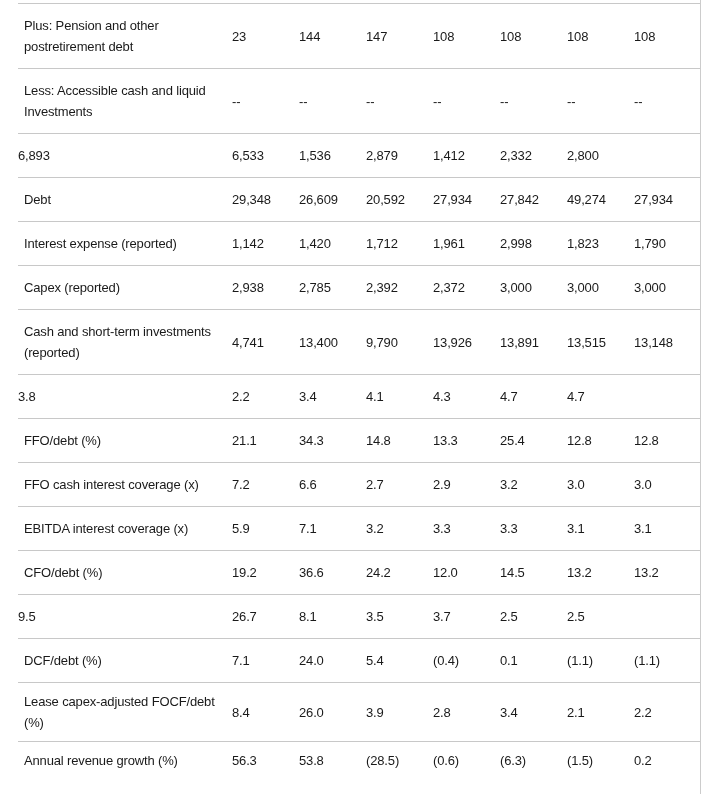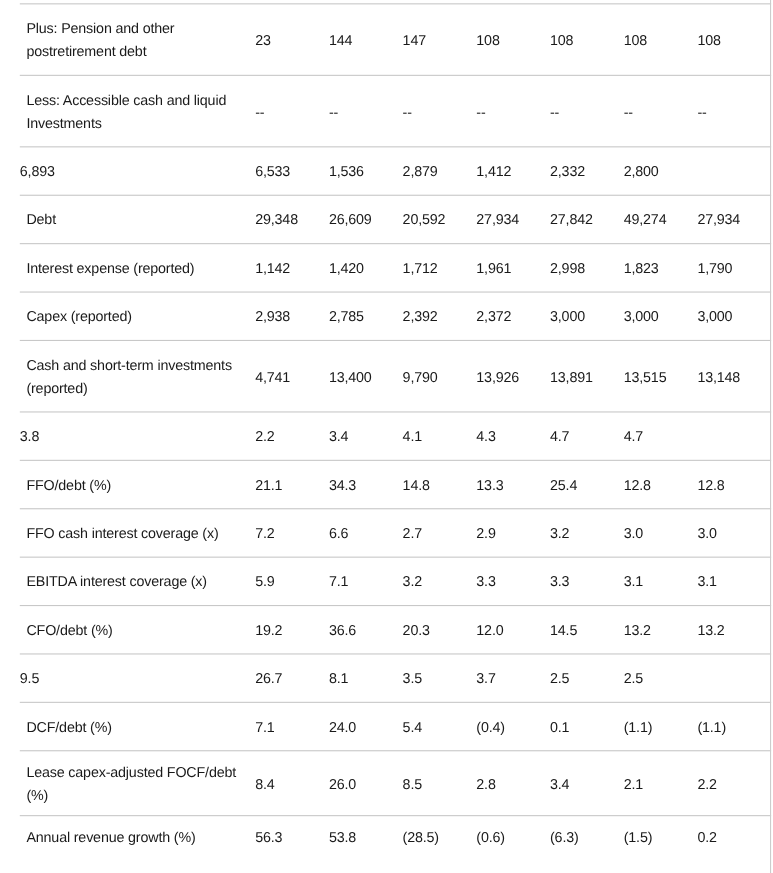--- a/index.html
+++ b/index.html
@@ -168,21 +168,21 @@
         <div class="val">3.2</div>
         <div class="val">3.3</div>
         <div class="val">3.3</div>
         <div class="val">3.1</div>
         <div class="val">3.1</div>
       </div>
       <div class="row">
         <div class="label">CFO/debt (%)</div>
         <div class="val">19.2</div>
         <div class="val">36.6</div>
-        <div class="val">20.3</div>
+        <div class="val">24.2</div>
         <div class="val">12.0</div>
         <div class="val">14.5</div>
         <div class="val">13.2</div>
         <div class="val">13.2</div>
       </div>
       <div class="row">
         <div class="val">9.5</div>
         <div class="val">26.7</div>
         <div class="val">8.1</div>
         <div class="val">3.5</div>
@@ -197,21 +197,21 @@
         <div class="val">5.4</div>
         <div class="val">(0.4)</div>
         <div class="val">0.1</div>
         <div class="val">(1.1)</div>
         <div class="val">(1.1)</div>
       </div>
       <div class="row">
         <div class="label">Lease capex-adjusted FOCF/debt (%)</div>
         <div class="val">8.4</div>
         <div class="val">26.0</div>
-        <div class="val">8.5</div>
+        <div class="val">3.9</div>
         <div class="val">2.8</div>
         <div class="val">3.4</div>
         <div class="val">2.1</div>
         <div class="val">2.2</div>
       </div>
       <div class="row">
         <div class="label">Annual revenue growth (%)</div>
         <div class="val">56.3</div>
         <div class="val">53.8</div>
         <div class="val">(28.5)</div>

